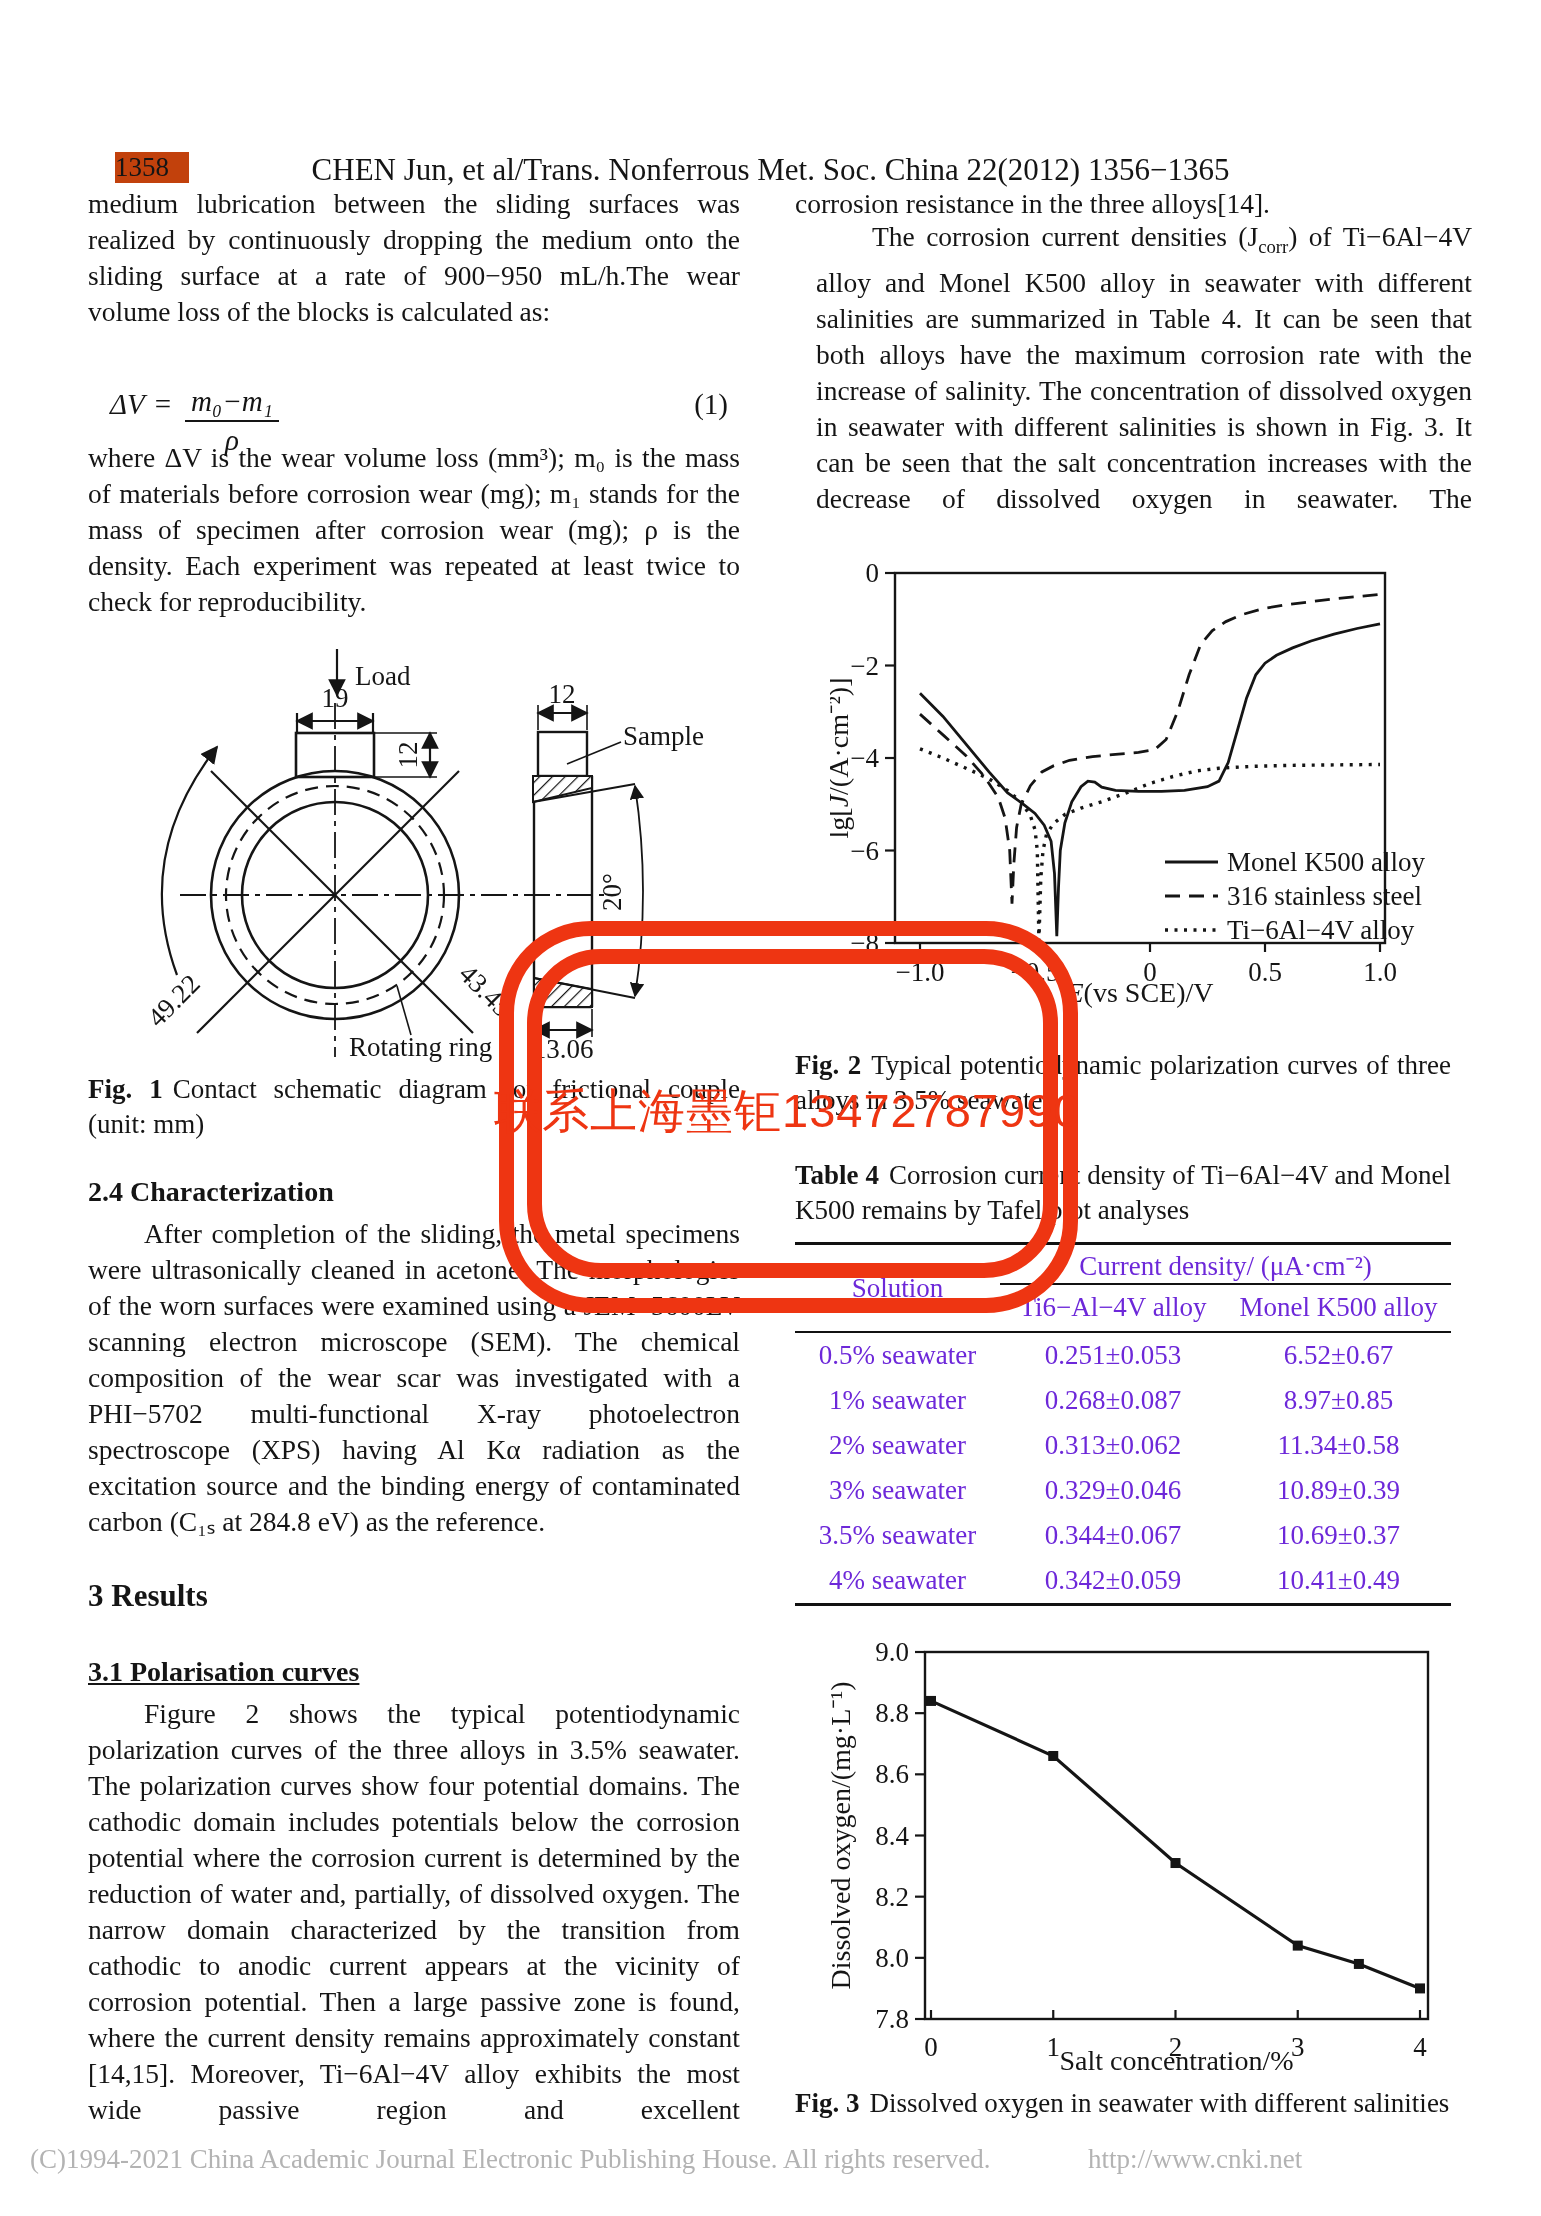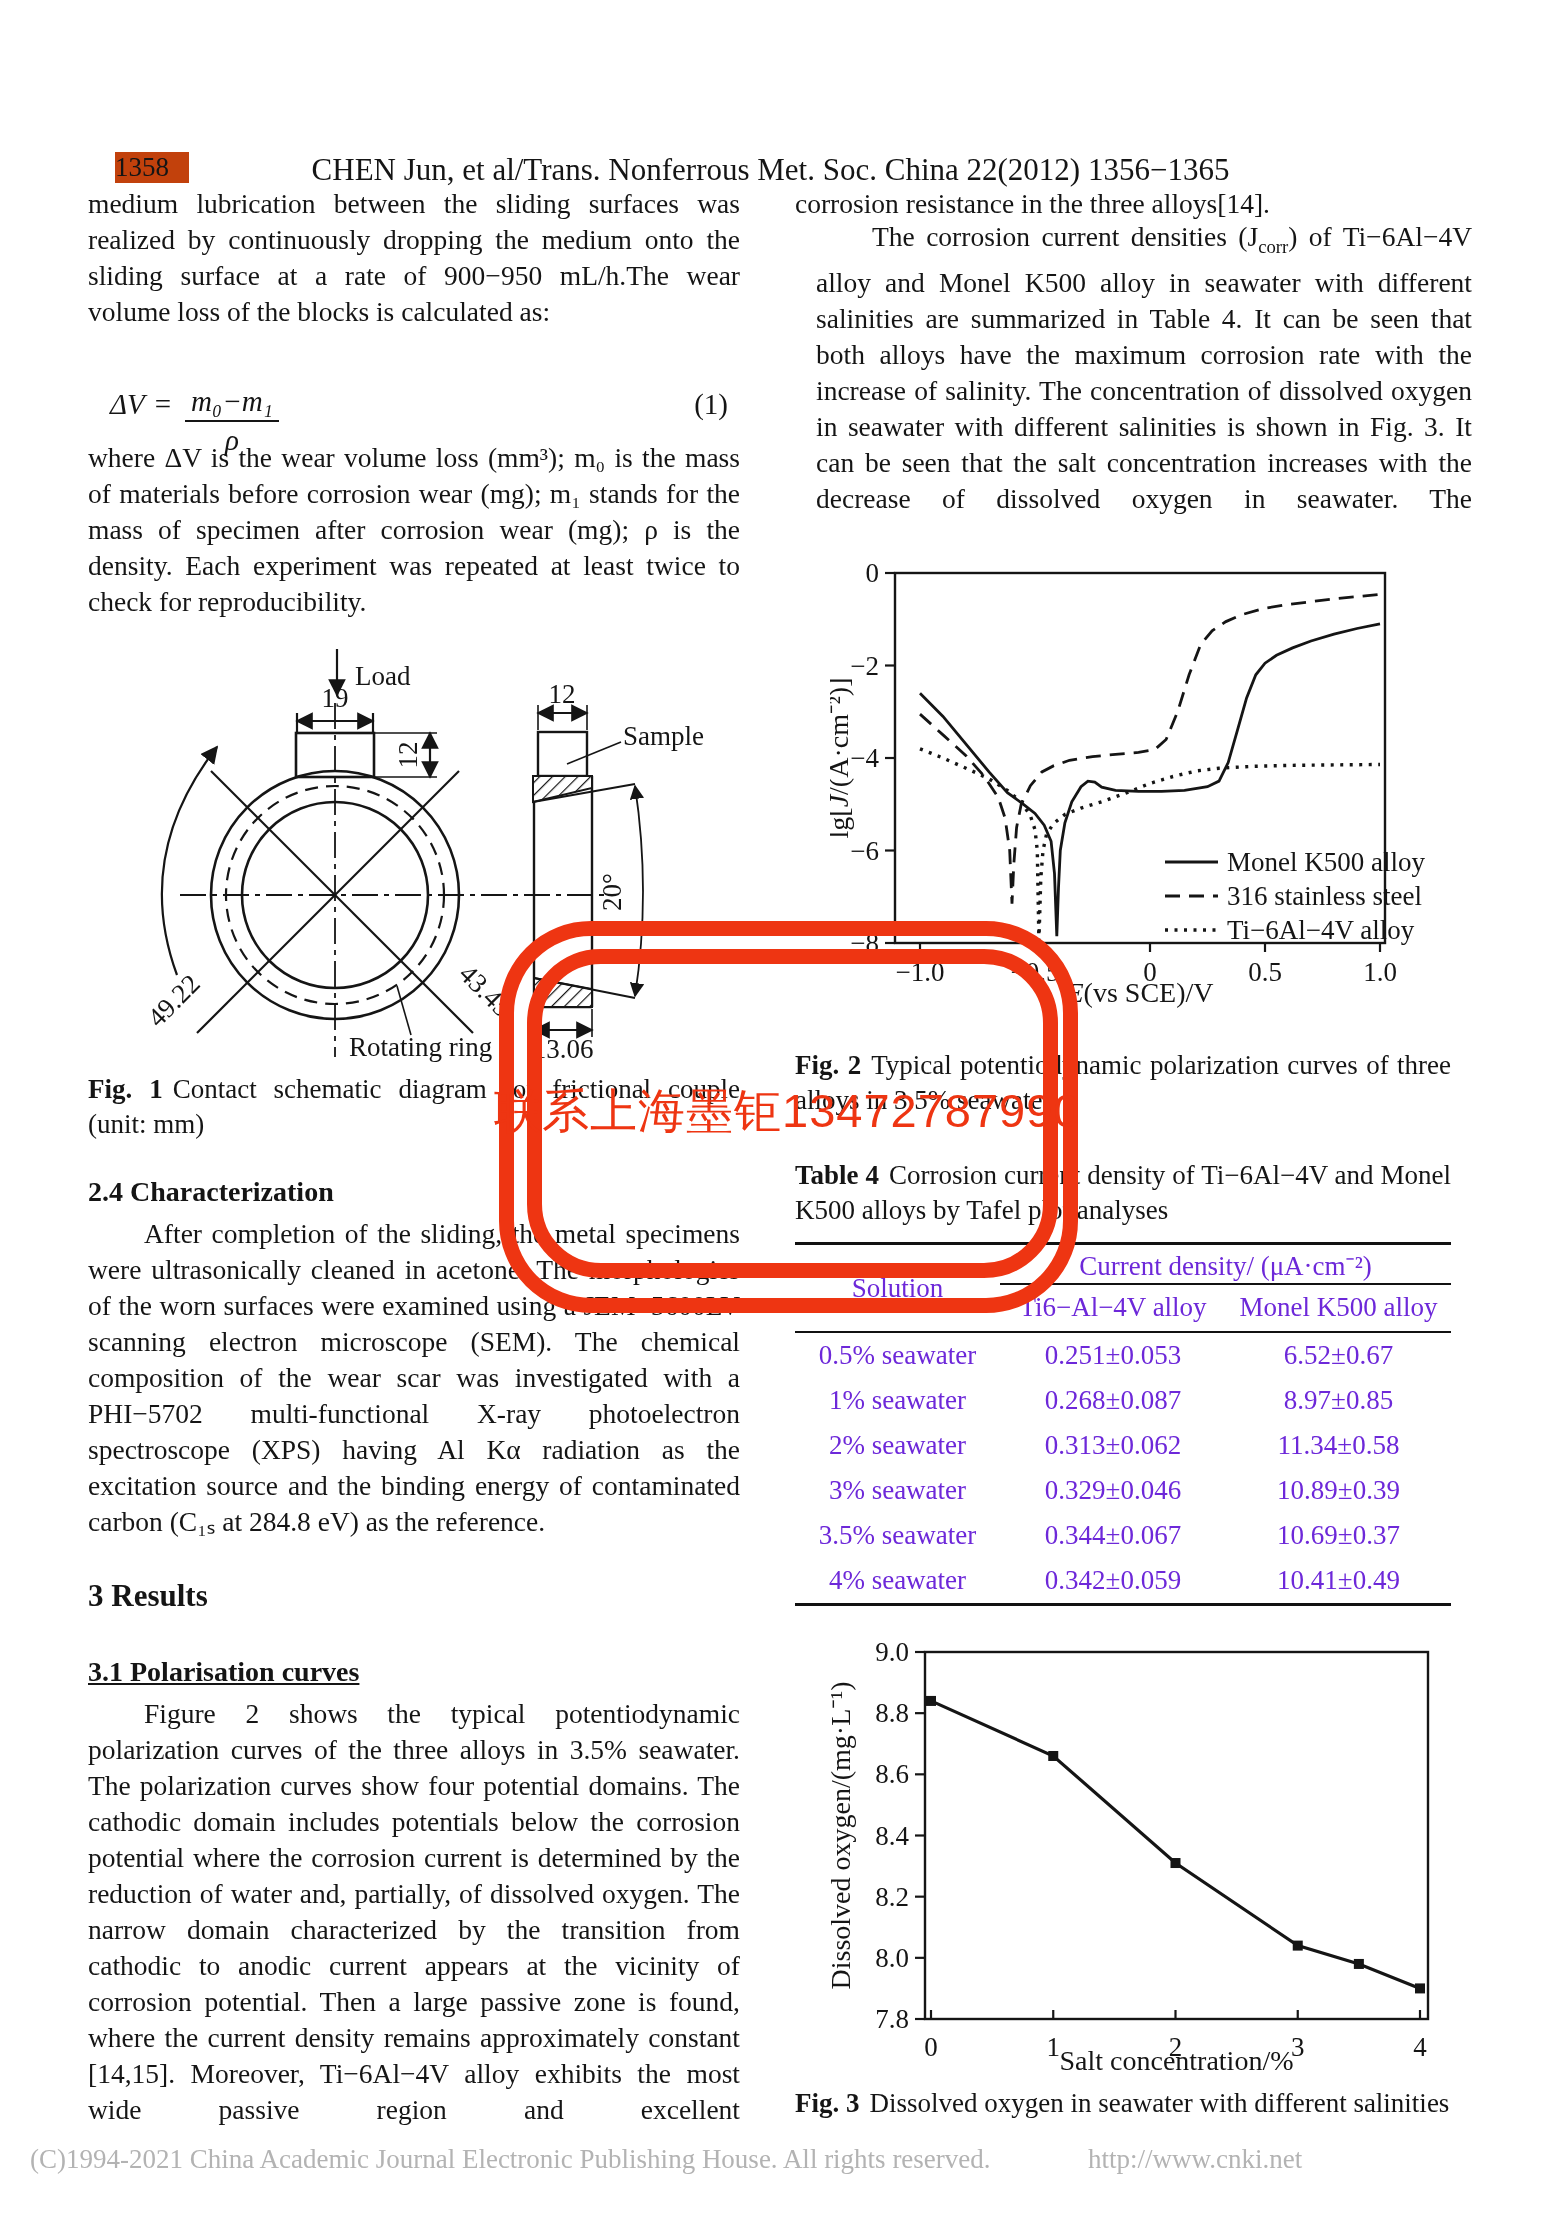--- a/index.html
+++ b/index.html
@@ -192,21 +192,21 @@
       <text x="397" y="399" font-size="27">Ti−6Al−4V alloy</text>
       <text x="18" y="218" text-anchor="middle" font-size="28" transform="rotate(-90 18 218)"><tspan>lg[</tspan><tspan font-style="italic">J</tspan><tspan>/(A·cm⁻²)]</tspan></text>
       <text x="310" y="462" text-anchor="middle" font-size="28"><tspan font-style="italic">E</tspan><tspan>(vs SCE)/V</tspan></text>
     </svg>
 
   <div class="abs caption" style="left:795px;top:1048px;width:656px;">
     <b>Fig. 2</b><span>Typical potentiodynamic polarization curves of three alloys in 3.5% seawater</span>
   </div>
 
   <div class="abs caption" style="left:795px;top:1158px;width:656px;">
-    <b>Table 4</b><span>Corrosion current density of Ti−6Al−4V and Monel K500 alloys by Tafel plot analyses</span>
+    <b>Table 4</b><span>Corrosion current density of Ti−6Al−4V and Monel K500 remains by Tafel plot analyses</span>
   </div>
 
   <div class="t4">
     <div class="t4-rule-top"></div>
     <div class="t4-head">
       <div class="t4-sol">Solution</div>
       <div class="t4-group">Current density/ (μA·cm⁻²)</div>
       <div class="t4-sub t4-sub1">Ti6−Al−4V alloy</div>
       <div class="t4-sub t4-sub2">Monel K500 alloy</div>
     </div>

